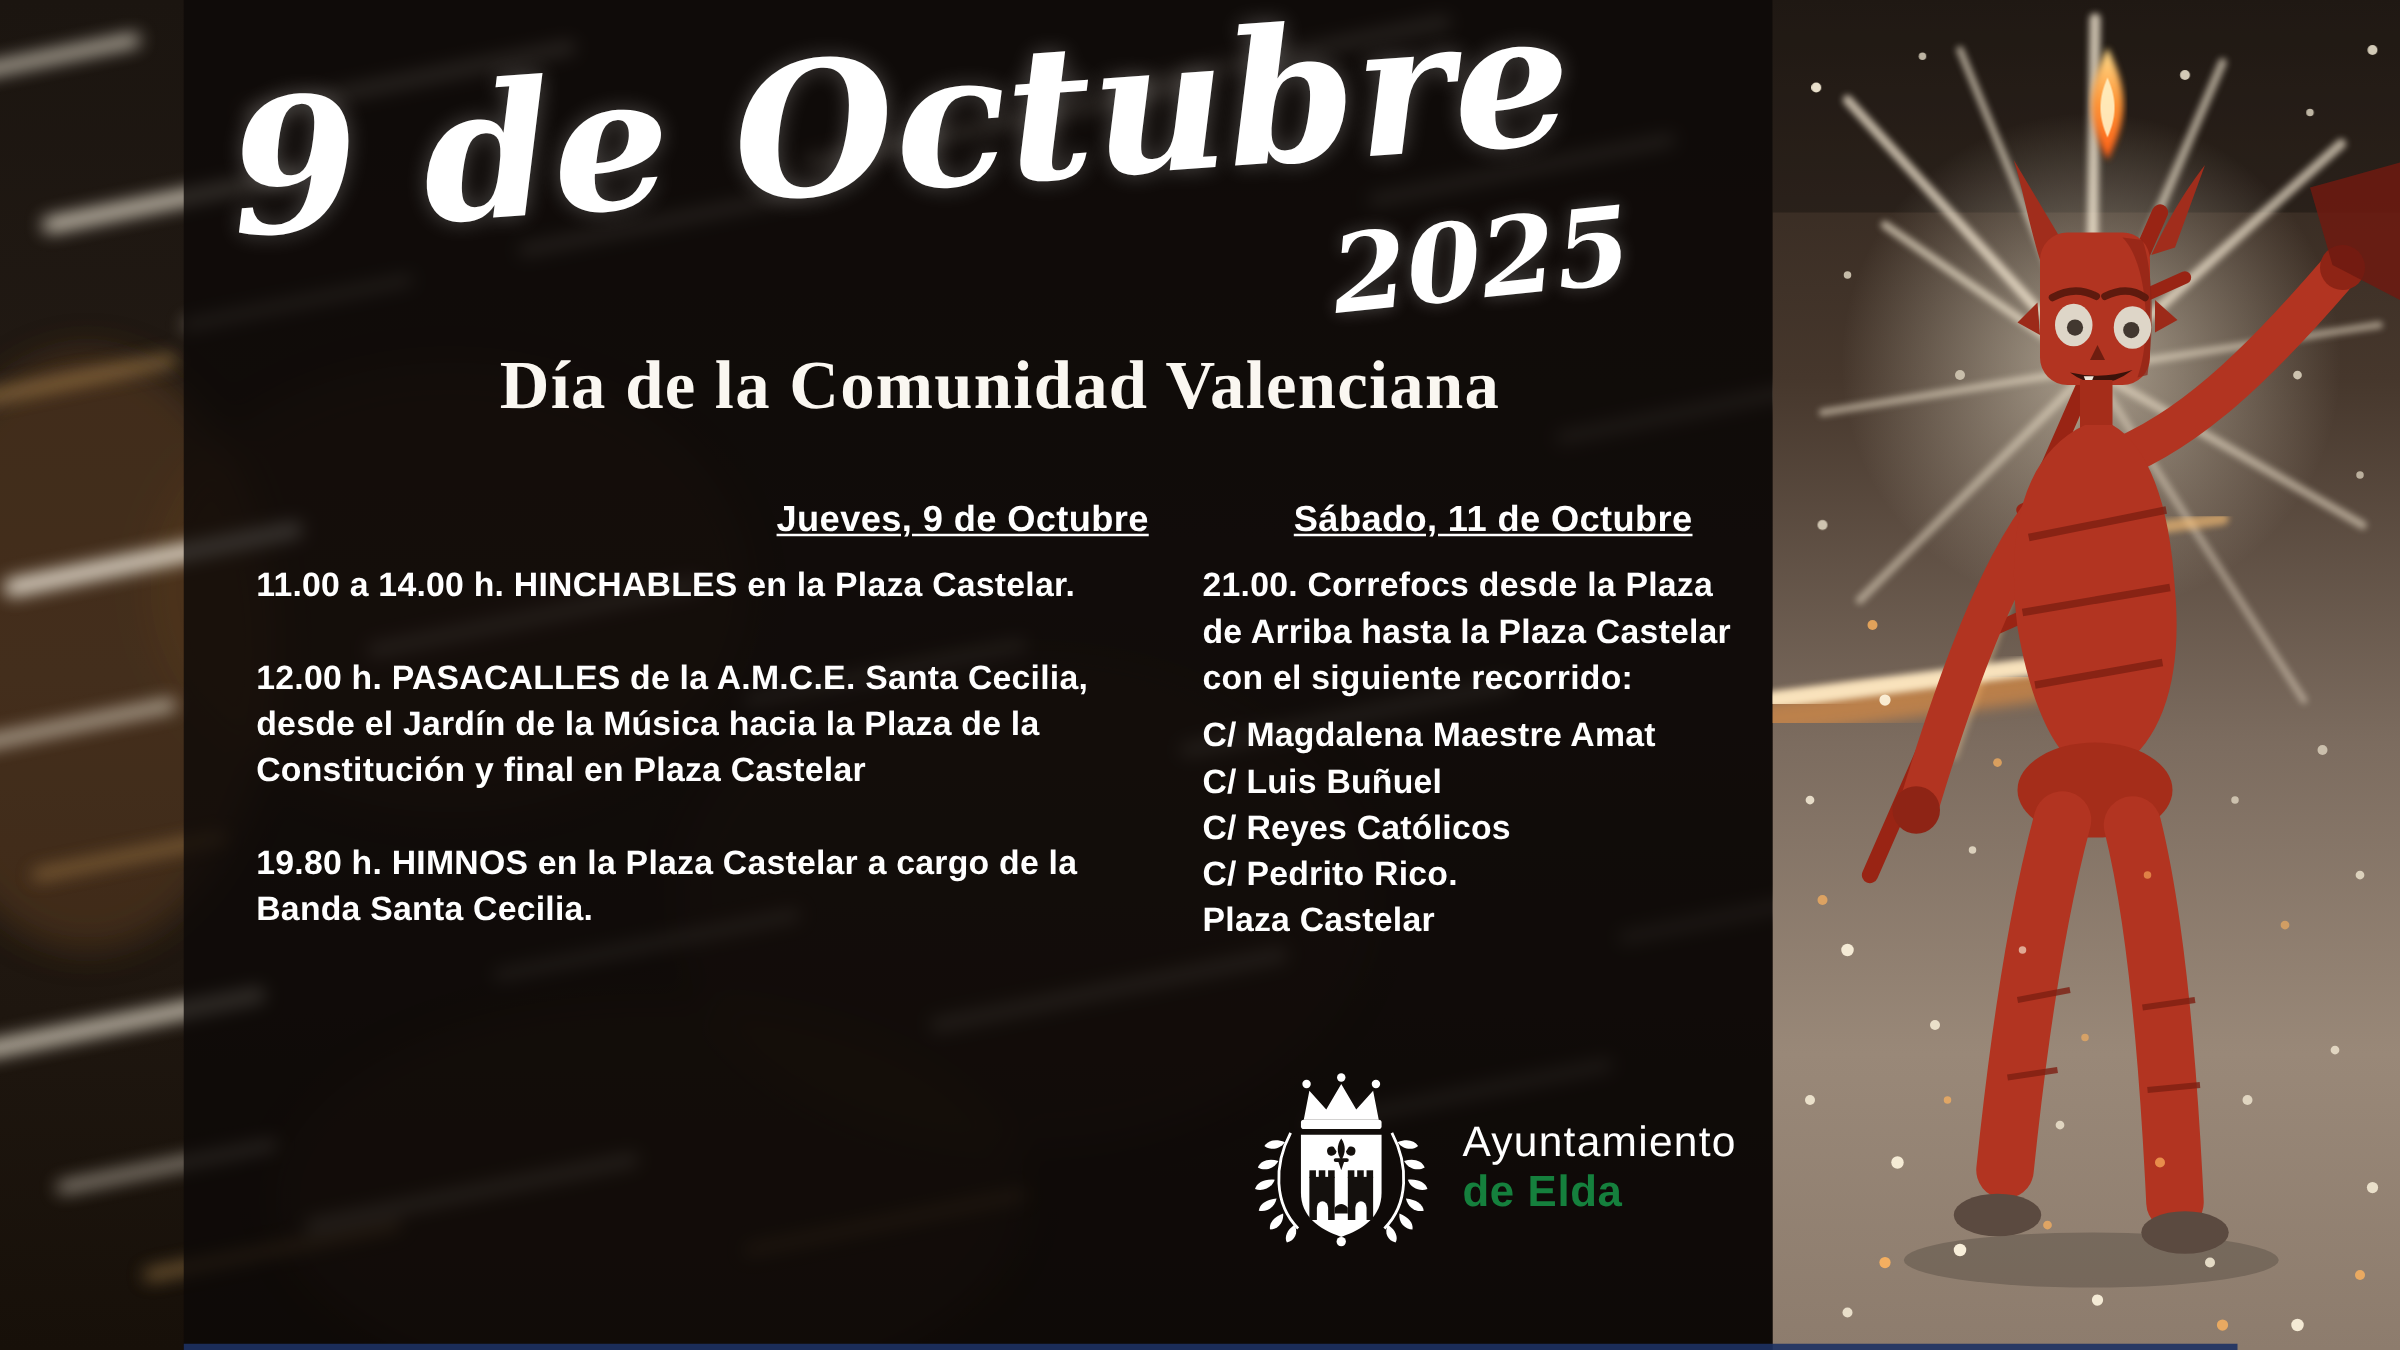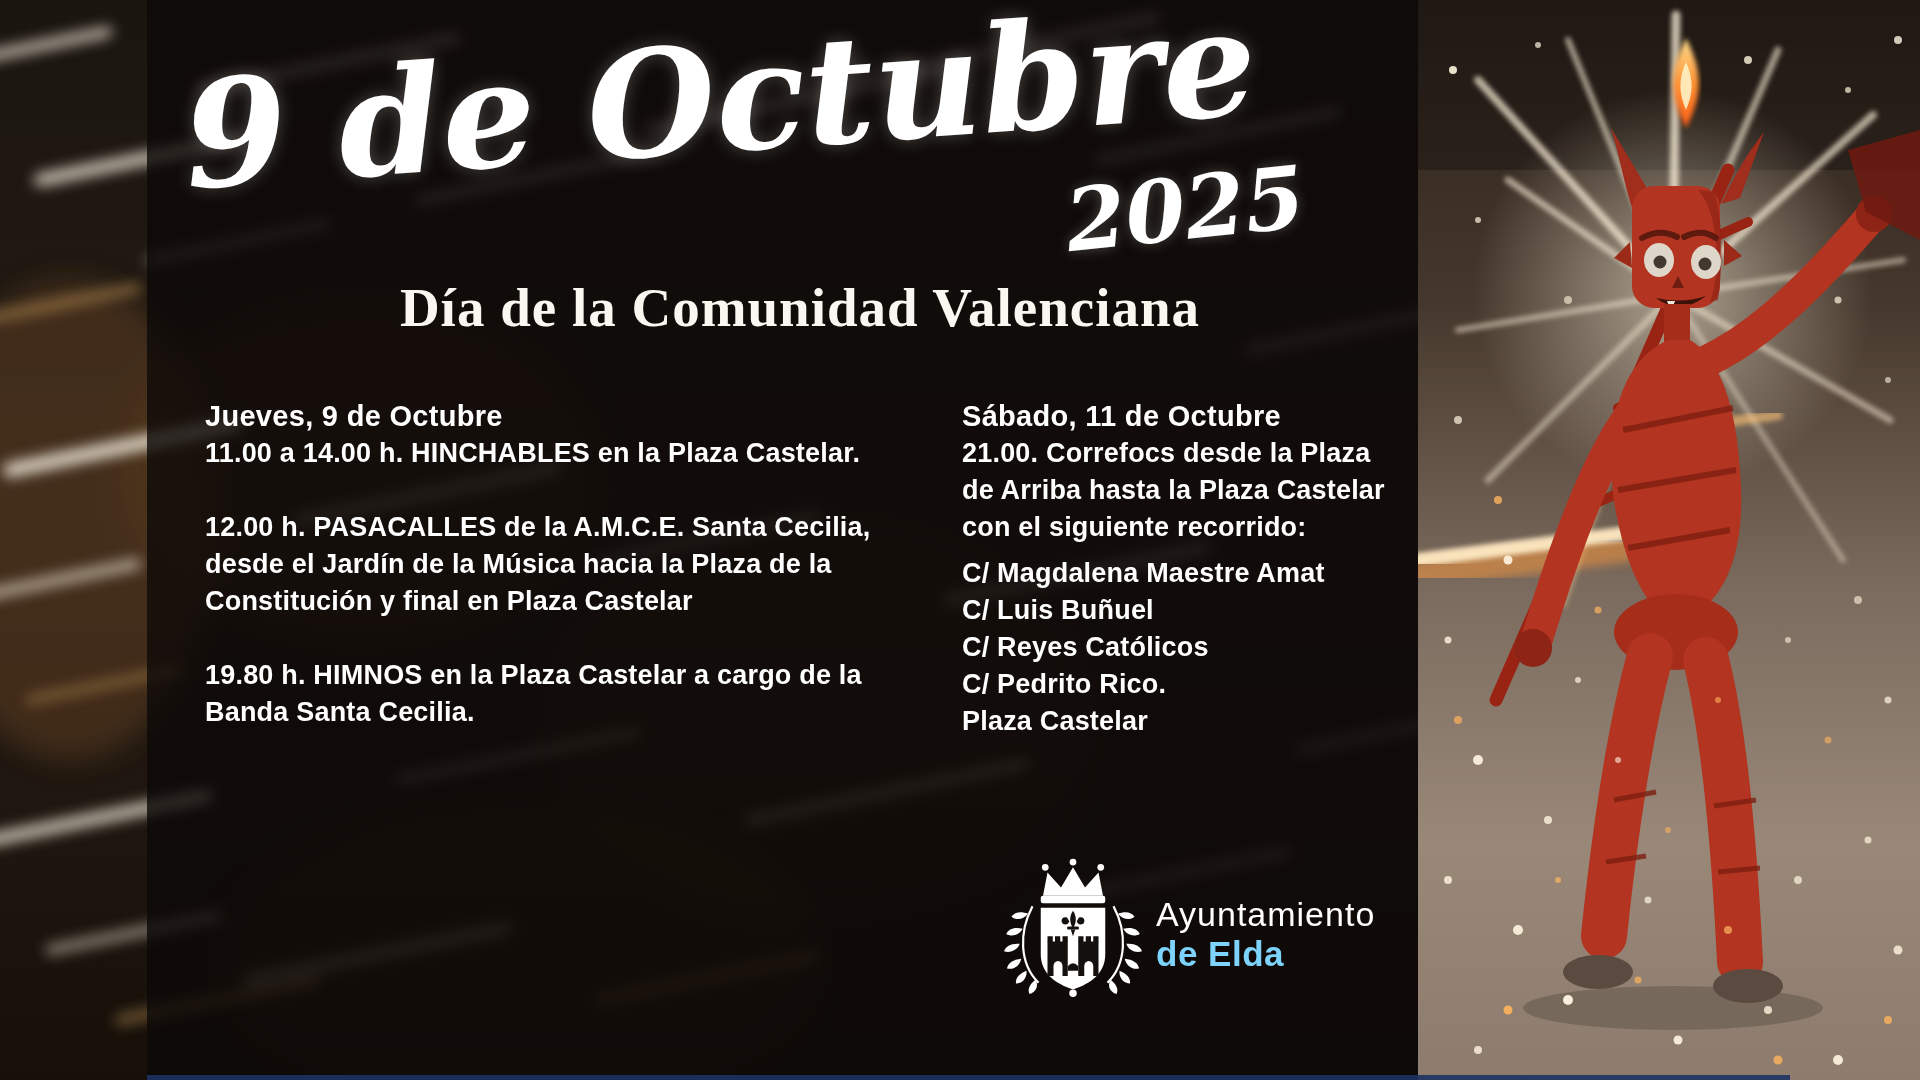--- a/index.html
+++ b/index.html
@@ -33,33 +33,33 @@
            font-family:"DejaVu Serif", serif; font-style:italic; font-weight:700;
            font-size:86px; color:#ffffff; transform:rotate(-6deg);
            text-shadow:0 0 14px rgba(255,255,255,.25); }
   .subtitle { position:absolute; left:260px; top:276px; width:1080px; text-align:center;
               font-family:"Liberation Serif", serif; font-weight:700;
               font-size:55px; letter-spacing:1px; color:#faf7f1; }
 
   .col { position:absolute; top:398px; font-weight:700; font-size:27px; line-height:37px; }
   .col-left  { left:205px;  width:714px; }
   .col-right { left:962px;  width:446px; }
-  .col-header { text-align:left; font-size:29px; letter-spacing:.3px; }
+  .col-header { text-align:right; font-size:29px; margin-bottom:15px; letter-spacing:.3px;text-decoration:underline; }
   .col-right .col-header { width:392px; }
   .event { margin-bottom:37px; letter-spacing:.2px; }
   .col-right .event { margin-bottom:0; }
   .route { list-style:none; margin-top:9px; }
   .route li { letter-spacing:.2px; }
 
   
   .logo-row { position:absolute; left:998px; top:843px; display:flex; align-items:center; }
   .crest { width:150px; height:170px; }
-  .logo-text { margin-left:8px; margin-top:12px; line-height:40px; }
+  .logo-text { margin-left:22px; margin-top:12px; line-height:40px; }
   .logo-line1 { font-size:34px; font-weight:400; letter-spacing:1px; color:#fff; }
-  .logo-line2 { font-size:35px; font-weight:700; letter-spacing:.5px; color:#7dd3fc; }
+  .logo-line2 { font-size:35px; font-weight:700; letter-spacing:.5px; color:#15803d; }
 </style>
 </head>
 <body>
 
 <div class="poster">
 
   <svg class="bg-streaks" viewBox="0 0 1920 1080" preserveAspectRatio="none">
     <defs>
       <linearGradient id="bgG" x1="0" y1="0" x2="0" y2="1">
         <stop offset="0" stop-color="#1b1510"></stop>

